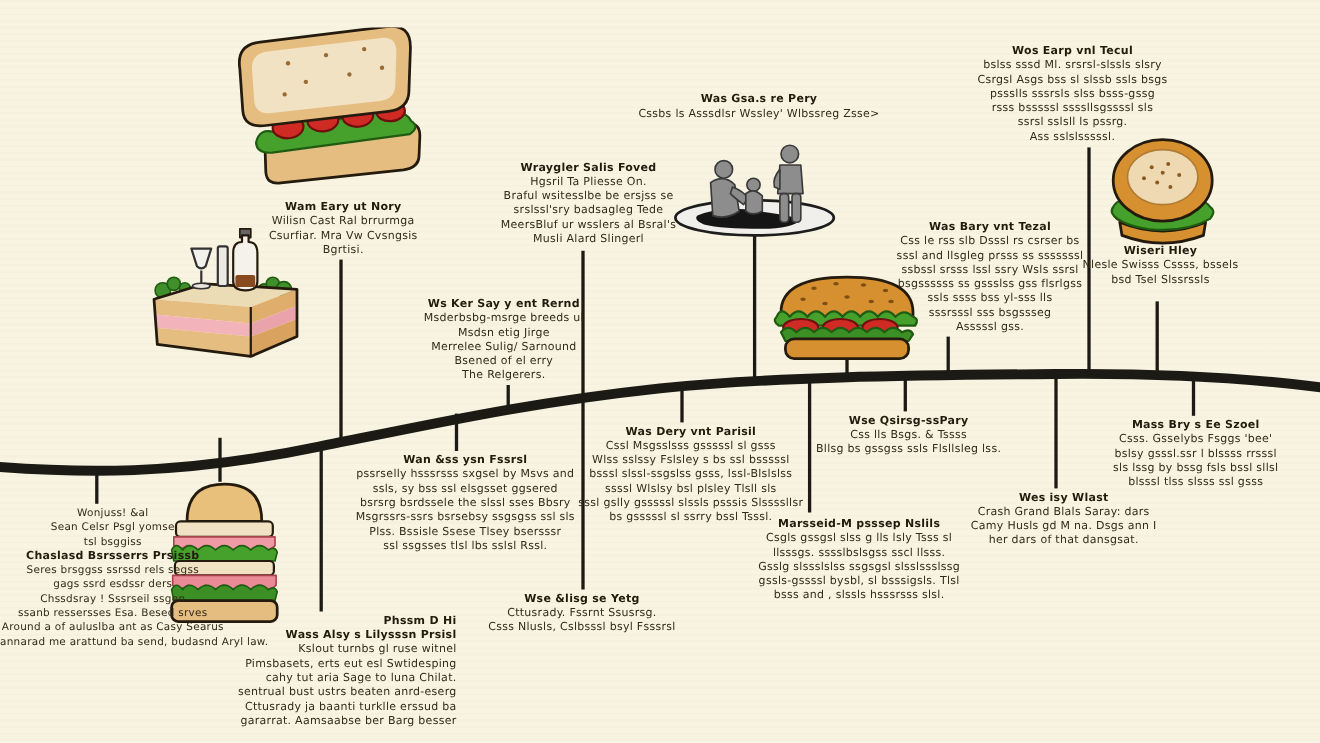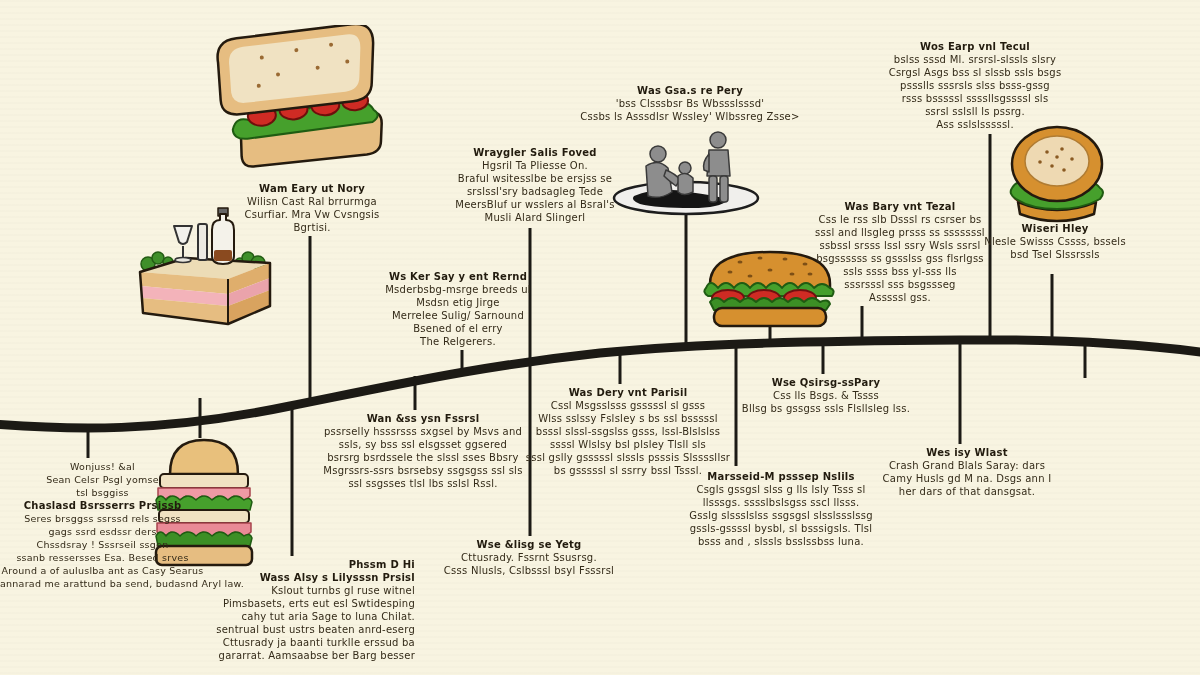--- a/index.html
+++ b/index.html
@@ -233,41 +233,41 @@
       <div class="ln">sentrual bust ustrs beaten anrd-eserg</div>
       <div class="ln">Cttusrady ja baanti turklle erssud ba</div>
       <div class="ln">gararrat. Aamsaabse ber Barg besser</div>
     </div>
   <div class="evt" id="e4">
       <div class="ln bold">Wan &amp;ss ysn Fssrsl</div>
       <div class="ln">pssrselly hsssrsss sxgsel by Msvs and</div>
       <div class="ln">ssls, sy bss ssl elsgsset ggsered</div>
       <div class="ln">bsrsrg bsrdssele the slssl sses Bbsry</div>
       <div class="ln">Msgrssrs-ssrs bsrsebsy ssgsgss ssl sls</div>
+      <div class="ln">Plss. Bssisle Ssese Tlsey bsersssr</div>
       <div class="ln">ssl ssgsses tlsl lbs sslsl Rssl.</div>
     </div>
   <div class="evt" id="e5">
       <div class="ln bold">Wraygler Salis Foved</div>
       <div class="ln">Hgsril Ta Pliesse On.</div>
       <div class="ln">Braful wsitesslbe be ersjss se</div>
       <div class="ln">srslssl'sry badsagleg Tede</div>
       <div class="ln">MeersBluf ur wsslers al Bsral's</div>
       <div class="ln">Musli Alard Slingerl</div>
     </div>
   <div class="evt" id="e6">
       <div class="ln bold">Ws Ker Say y ent Rernd</div>
       <div class="ln">Msderbsbg-msrge breeds ul</div>
       <div class="ln">Msdsn etig Jirge</div>
       <div class="ln">Merrelee Sulig/ Sarnound</div>
       <div class="ln">Bsened of el erry</div>
       <div class="ln">The Relgerers.</div>
     </div>
   <div class="evt" id="e7">
       <div class="ln bold">Was Gsa.s re Pery</div>
-      <div class="ln">'bss Clsssbsr Bs Wbssslsssd'</div>
       <div class="ln">Cssbs ls Asssdlsr Wssley' Wlbssreg Zsse&gt;</div>
     </div>
   <div class="evt" id="e8">
       <div class="ln bold">Was Bary vnt Tezal</div>
       <div class="ln">Css le rss slb Dsssl rs csrser bs</div>
       <div class="ln">sssl and llsgleg prsss ss sssssssl</div>
       <div class="ln">ssbssl srsss lssl ssry Wsls ssrsl</div>
       <div class="ln">bsgssssss ss gssslss gss flsrlgss</div>
       <div class="ln">ssls ssss bss yl-sss lls</div>
       <div class="ln">sssrsssl sss bsgssseg</div>
@@ -300,27 +300,34 @@
       <div class="ln bold">Wse &amp;lisg se Yetg</div>
       <div class="ln">Cttusrady. Fssrnt Ssusrsg.</div>
       <div class="ln">Csss Nlusls, Cslbsssl bsyl Fsssrsl</div>
     </div>
   <div class="evt" id="e13">
       <div class="ln bold">Marsseid-M psssep Nslils</div>
       <div class="ln">Csgls gssgsl slss g lls lsly Tsss sl</div>
       <div class="ln">llsssgs. sssslbslsgss sscl llsss.</div>
       <div class="ln">Gsslg slssslslss ssgsgsl slsslssslssg</div>
       <div class="ln">gssls-gssssl bysbl, sl bsssigsls. Tlsl</div>
-      <div class="ln">bsss and , slssls bsslssbss luna.</div>
+      <div class="ln">bsss and , slssls hsssrsss slsl.</div>
     </div>
   <div class="evt" id="e14">
       <div class="ln bold">Wse Qsirsg-ssPary</div>
       <div class="ln">Css lls Bsgs. &amp; Tssss</div>
       <div class="ln">Bllsg bs gssgss ssls Flsllsleg lss.</div>
     </div>
   <div class="evt" id="e15">
       <div class="ln bold">Wes isy Wlast</div>
       <div class="ln">Crash Grand Blals Saray: dars</div>
       <div class="ln">Camy Husls gd M na. Dsgs ann I</div>
       <div class="ln">her dars of that dansgsat.</div>
     </div>
+  <div class="evt" id="e16">
+      <div class="ln bold">Mass Bry s Ee Szoel</div>
+      <div class="ln">Csss. Gsselybs Fsggs 'bee'</div>
+      <div class="ln">bslsy gsssl.ssr l blssss rrsssl</div>
+      <div class="ln">sls lssg by bssg fsls bssl sllsl</div>
+      <div class="ln">blsssl tlss slsss ssl gsss</div>
+    </div>
 
 </div>
 
 </body></html>

